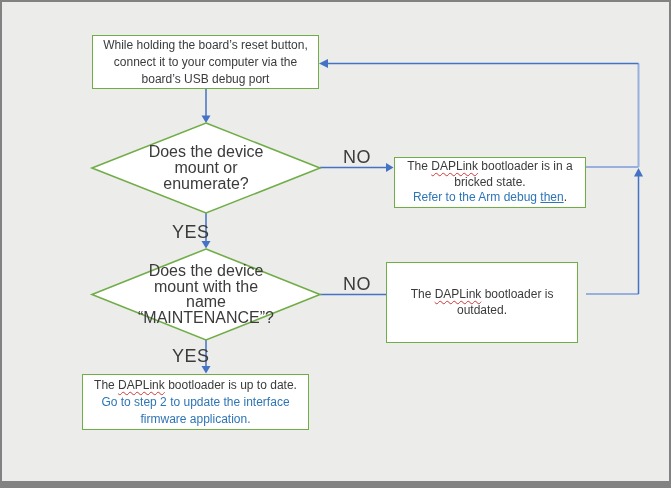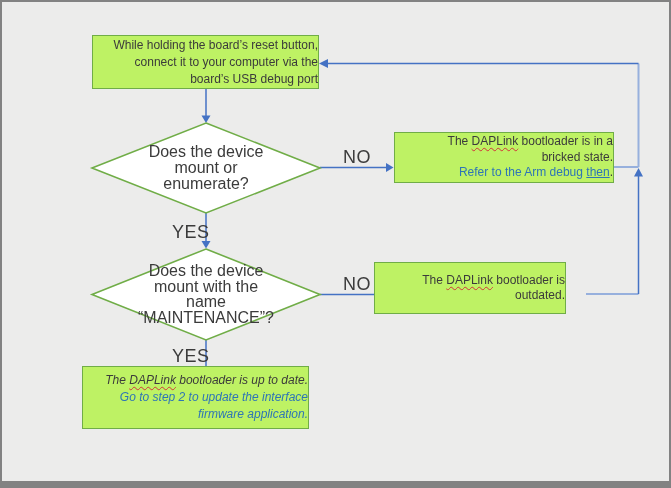--- a/index.html
+++ b/index.html
@@ -12,24 +12,24 @@
     background:#ececeb;
     font-family:"Liberation Sans", sans-serif;
     color:#3b3b3b;
     overflow:hidden;
   }
   #canvas{position:relative;width:667px;height:479px;}
   svg{position:absolute;left:0;top:0;}
   .node{
     position:absolute;
     box-sizing:border-box;
-    background:#bef264;
+    background:#ffffff;
     border:1.6px solid #70ad47;
     display:flex;flex-direction:column;justify-content:center;
-    text-align:right;
+    text-align:center;
     font-size:12px;
     white-space:pre-line;
   }
   .diamond-text{
     position:absolute;
     text-align:center;
     font-size:16px;
     line-height:16px;
     white-space:pre-line;
   }
@@ -93,32 +93,32 @@
 
     <div class="diamond-text" style="left:120px;top:142px;width:168px;">Does the device
 mount or
 enumerate?</div>
 
     <div class="diamond-text" style="left:120px;top:261px;width:168px;line-height:15.5px;">Does the device
 mount with the
 name
 “MAINTENANCE”?</div>
 
-    <div class="node" style="left:392px;top:130px;width:220px;height:51px;line-height:15.5px;">
+    <div class="node" style="left:392px;top:155px;width:192px;height:51px;line-height:15.5px;">
       <div class="black"><span>The </span><span class="sq">DAPLink</span><span> bootloader is in a
 bricked state.</span></div>
       <div><span class="blue">Refer to the Arm debug </span><span class="hlink">then</span><span class="black">.</span></div>
     </div>
 
-    <div class="node" style="left:372px;top:260px;width:192px;height:52px;line-height:15.5px;">
+    <div class="node" style="left:384px;top:260px;width:192px;height:81px;line-height:15.5px;">
       <div class="black"><span>The </span><span class="sq">DAPLink</span><span> bootloader is
 outdated.</span></div>
     </div>
 
-    <div class="node" style="left:80px;top:364px;width:227px;height:63px;line-height:17px;font-style:italic;">
+    <div class="node" style="left:80px;top:372px;width:227px;height:56px;line-height:17px;">
       <div class="black"><span>The </span><span class="sq">DAPLink</span><span> bootloader is up to date.</span></div>
       <div class="blue">Go to step 2 to update the interface
 firmware application.</div>
     </div>
 
     <div class="edge-label" style="left:341px;top:145px;">NO</div>
     <div class="edge-label" style="left:170px;top:220px;">YES</div>
     <div class="edge-label" style="left:341px;top:272px;">NO</div>
     <div class="edge-label" style="left:170px;top:344px;">YES</div>
 

